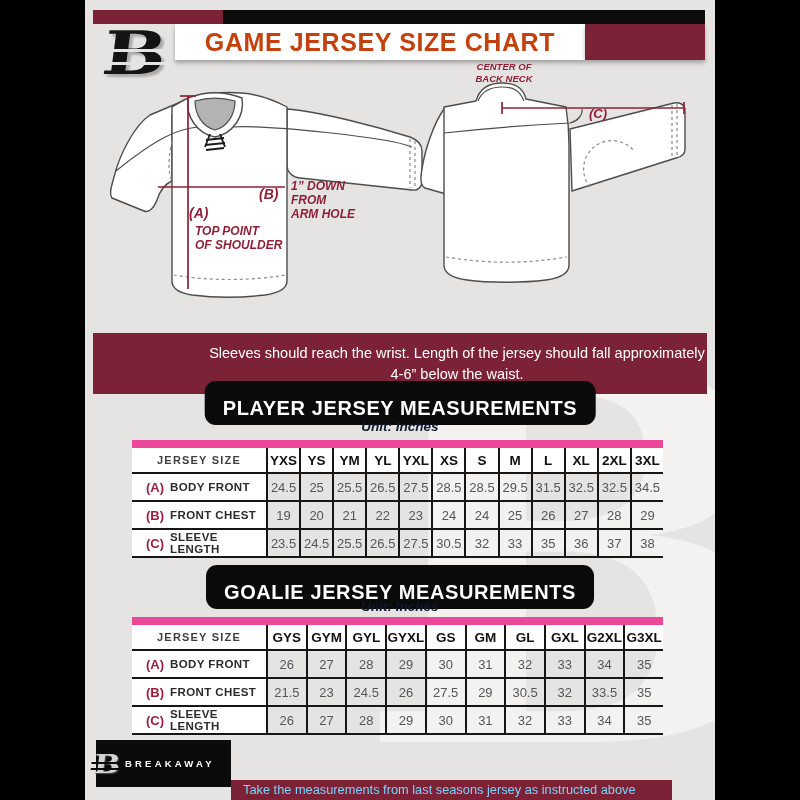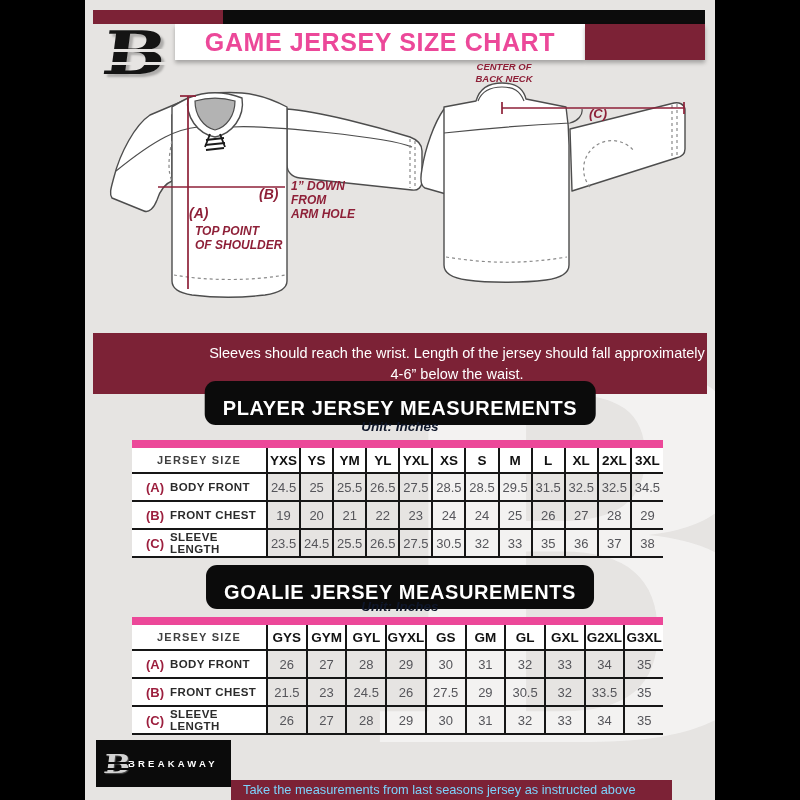--- a/index.html
+++ b/index.html
@@ -10,21 +10,21 @@
   
   .watermark{position:absolute;right:-80px;top:345px;z-index:0;
     font-family:"DejaVu Serif",serif;font-weight:bold;font-size:520px;line-height:430px;
     color:rgba(252,252,251,0.6);pointer-events:none}
 
   
   .strip-maroon{position:absolute;left:8px;top:10px;width:130px;height:14px;background:#7c2236;z-index:1}
   .strip-black{position:absolute;left:138px;top:10px;width:482px;height:14px;background:#0c0c0c;z-index:1}
   .title-box{position:absolute;left:90px;top:24px;width:410px;height:36px;background:#fff;
     box-shadow:0 3px 4px rgba(0,0,0,.28);display:flex;align-items:center;justify-content:center;z-index:1}
-  .title-box h1{margin:8px;font-size:25px;font-weight:800;letter-spacing:.6px;color:#ec4899}
+  .title-box h1{margin:8px;font-size:25px;font-weight:800;letter-spacing:.6px;color:#c2410c}
   .title-accent{position:absolute;left:500px;top:24px;width:120px;height:36px;background:#7c2236;
     box-shadow:0 3px 4px rgba(0,0,0,.28);z-index:1}
   .logo-header{position:absolute;left:22px;top:22px;width:70px;height:66px;z-index:2;
     font-family:"DejaVu Serif",serif;font-weight:bold;font-size:60px;line-height:62px;color:#141414;
     transform:scaleX(1.25) skewX(-6deg);transform-origin:left top;text-shadow:3px 3px 2px rgba(0,0,0,.25)}
   .logo-header .slat{position:absolute;left:-4px;width:56px;height:3px;background:#e6e4e2}
 
   
   .jersey-svg{position:absolute;z-index:1}
   #front-jersey{left:3px;top:85px}
@@ -66,21 +66,21 @@
   .sizehead{font-size:11px;font-weight:600;letter-spacing:1.2px;color:#3f3f3f}
   .rowlabel{justify-content:flex-start;padding-left:14px;box-sizing:border-box}
   .rkey{color:#9c1f3e;font-weight:800;font-size:13px;margin-right:6px}
   .rname{color:#2b2b2b;font-weight:700;font-size:11.5px;letter-spacing:.4px}
   .vcell{flex:1;border-left:2px solid #161616}
   .headcell{background:#fff;font-size:13.5px;font-weight:800;color:#111}
   .valcell{font-size:13px;font-weight:500;color:#55555a}
 
   
   .footer-black{position:absolute;left:11px;top:740px;width:135px;height:47px;background:#0b0b0b;z-index:1;
-    display:flex;align-items:center;padding-left:10px;box-sizing:border-box;gap:0}
+    display:flex;align-items:center;box-sizing:border-box;gap:7px}
   .logo-footer{position:relative;font-family:"DejaVu Serif",serif;font-weight:bold;font-size:26px;
     line-height:26px;color:#d3d3d3;transform:scaleX(1.2) skewX(-6deg);text-shadow:1px 1px 1px #555}
   .logo-footer .slat{position:absolute;left:-2px;width:24px;height:2px;background:#0b0b0b}
   .footer-brand{color:#fff;font-size:9.5px;font-weight:800;letter-spacing:3.2px}
   .footer-maroon{position:absolute;left:146px;top:780px;width:441px;height:47px;background:#7c2236;z-index:1;
     color:#7dd3fc;box-sizing:border-box;padding:2px 6px 0 12px}
   .footer-maroon div{font-size:12.8px;line-height:15px;font-weight:500}
 </style>
 </head>
 <body>

